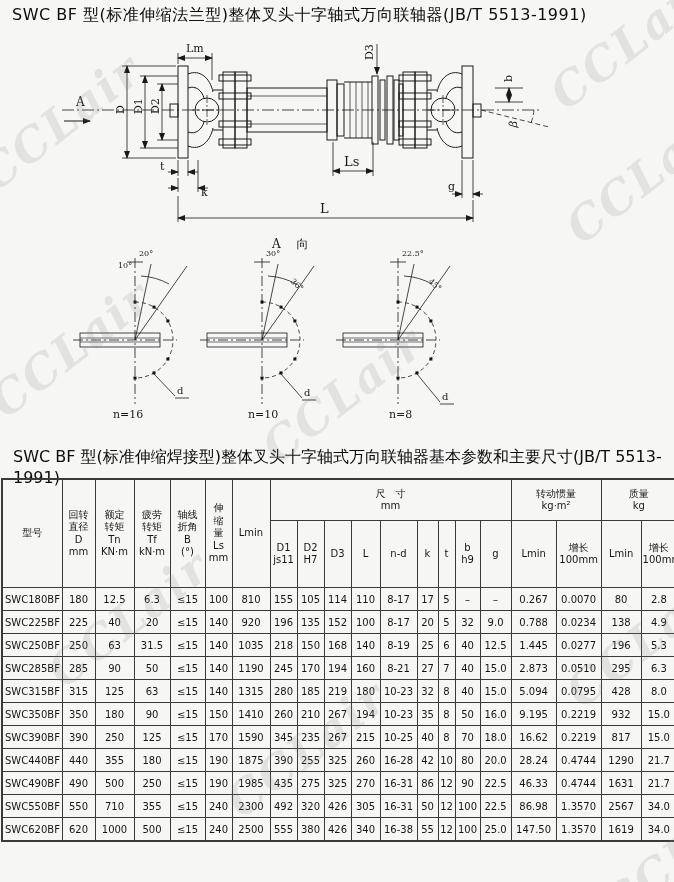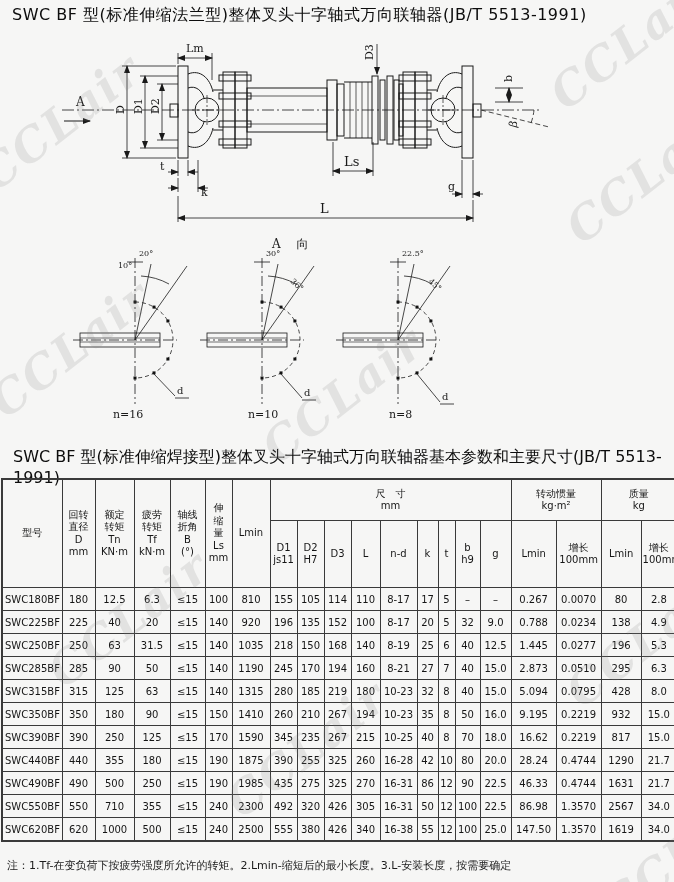--- a/index.html
+++ b/index.html
@@ -592,15 +592,14 @@
           <td>100</td>
           <td>25.0</td>
           <td>147.50</td>
           <td>1.3570</td>
           <td>1619</td>
           <td>34.0</td>
         </tr>
       </tbody>
   </table>
 
-  <div class="footnote">注：1.Tf-在变负荷下按疲劳强度所允许的转矩。2.Lmin-缩短后的最小长度。3.L-安装长度，按需要确定</div>
 
 </div>
 
 </body></html>

